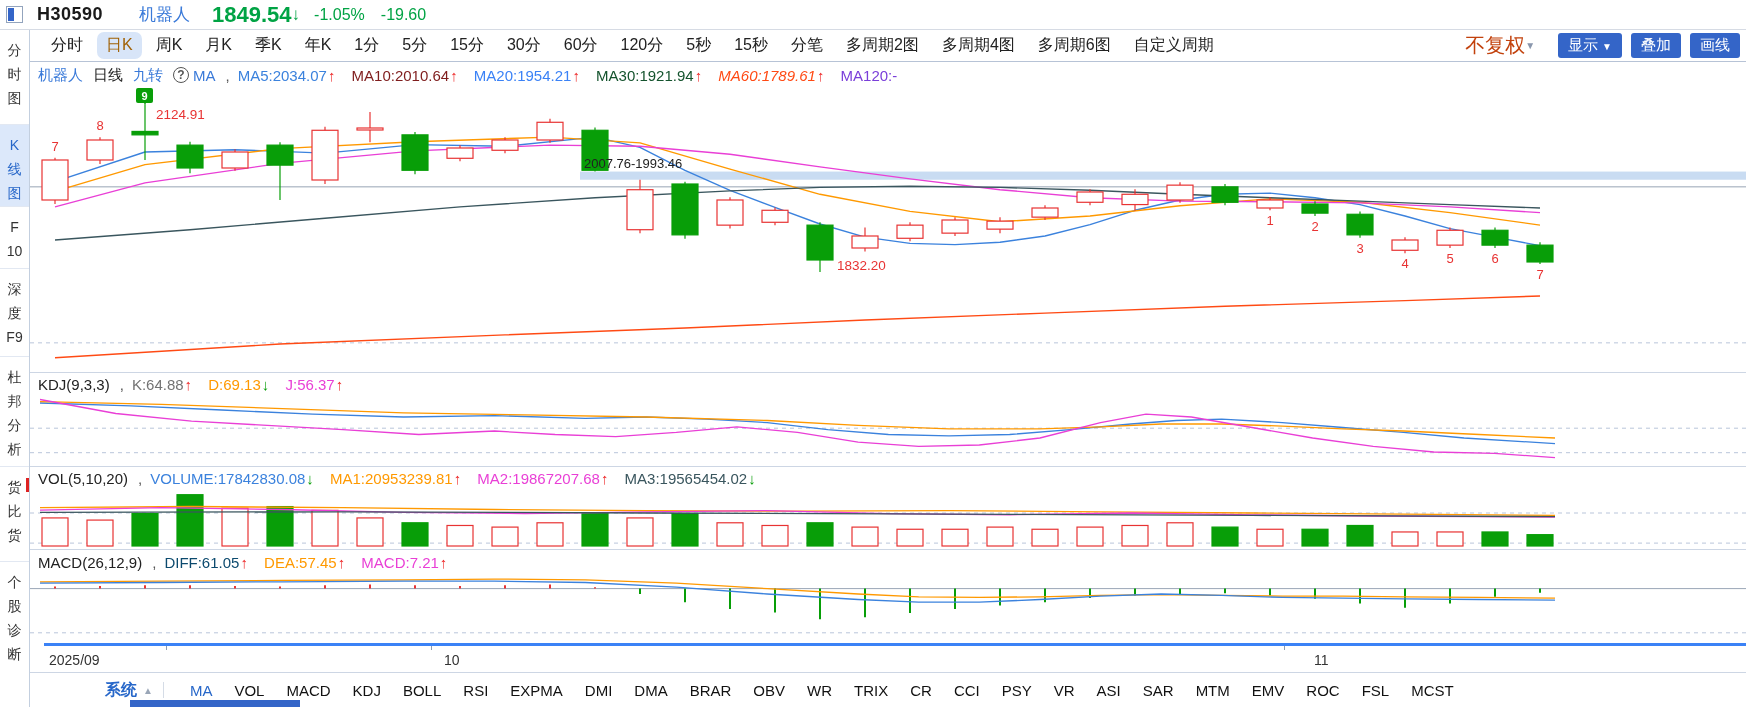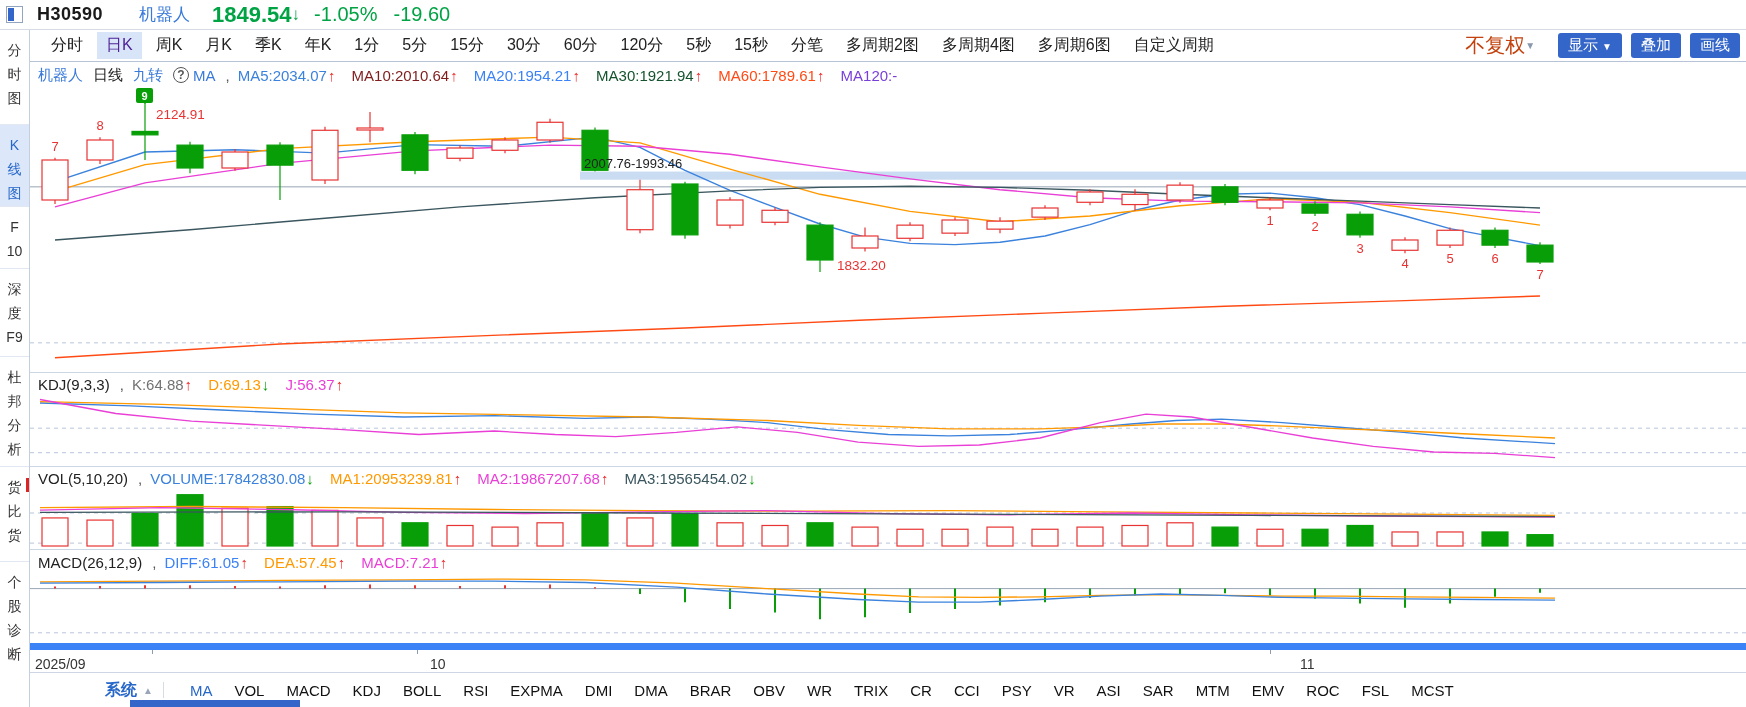--- a/index.html
+++ b/index.html
@@ -7,41 +7,41 @@
        font-family:"Liberation Sans","DejaVu Sans",sans-serif;color:#222;}
   *{box-sizing:border-box;}
   
   .topbar{height:30px;display:flex;align-items:center;border-bottom:1px solid #d6dbe4;padding-left:6px;background:#fff;}
   .winicon{width:17px;height:17px;border:1px solid #93a4bd;background:#fff;position:relative;margin-right:14px;}
   .winicon::before{content:"";position:absolute;left:1px;top:1px;bottom:1px;width:6px;background:#3465c8;}
   .code{font-size:18px;font-weight:bold;color:#1a1a1a;margin-right:36px;letter-spacing:.5px;}
   .name{font-size:17px;color:#3a7ad9;margin-right:22px;}
   .price{font-size:22px;font-weight:bold;color:#00a344;}
   .price-arrow{font-size:17px;font-weight:bold;color:#00a344;margin-right:14px;}
-  .pct,.chg{font-size:20px;color:#00a344;margin-right:16px;text-align:center;}
+  .pct,.chg{font-size:16px;color:#00a344;margin-right:16px;text-align:center;}
   
   .split{display:flex;height:677px;}
   .sidebar{width:30px;border-right:1px solid #c3cfdf;display:flex;flex-direction:column;position:relative;background:#fff;}
   .side-item{width:100%;text-align:center;font-size:14px;color:#333;line-height:24px;padding-top:8px;
              border-bottom:1px solid #e2e8f2;white-space:pre-line;cursor:pointer;}
   .side-item.active{background:#dce8fa;color:#2767c9;}
   .side-item:nth-child(1){height:95px;}
   .side-item:nth-child(2){height:82px;}
   .side-item:nth-child(3){height:62px;}
   .side-item:nth-child(4){height:88px;}
   .side-item:nth-child(5){height:110px;}
   .side-item:nth-child(6){height:95px;}
   .side-item:nth-child(7){height:120px;border-bottom:none;}
   .side-red{position:absolute;right:0;top:448px;width:3px;height:14px;background:#d22;}
   .rightcol{flex:1;display:flex;flex-direction:column;min-width:0;}
   
   .tabsrow{height:32px;display:flex;align-items:center;border-bottom:1px solid #b7c3d6;padding-left:12px;font-size:16px;}
   .tabs{display:flex;align-items:center;}
   .tab{padding:3px 9px;margin-right:5px;color:#222;cursor:pointer;white-space:nowrap;}
-  .tab.active{background:#d8e5f8;color:#4c1d95;}
+  .tab.active{background:#d8e5f8;color:#a16207;border-radius:7px;}
   .tr-right{margin-left:auto;display:flex;align-items:center;padding-right:6px;}
   .fuquan{color:#c2410c;font-size:20px;margin-right:0;cursor:pointer;}
   .tri{font-size:10px;color:#8a97ad;margin-right:14px;}
   .btn{background:#3465c8;color:#fff;font-size:15px;padding:3px 10px;border-radius:3px;margin-left:9px;cursor:pointer;white-space:nowrap;}
   .btn .wtri{font-size:10px;margin-left:4px;}
   
   .ind-row{display:flex;align-items:center;padding-left:8px;font-size:15px;white-space:nowrap;overflow:hidden;}
   .ind-k{height:26px;}
   .ind-s{height:24px;border-top:1px solid #cdd6e4;}
   .ind-m{height:26px;border-top:1px solid #cdd6e4;}
@@ -53,21 +53,21 @@
   .ind-item{margin-right:12px;}
   .arr{font-weight:bold;margin-left:1px;}
   
   .chart{position:relative;background:#fff;}
   .chart svg{position:absolute;left:0;top:0;display:block;}
   .ch-k{height:284px;}
   .ch-kdj{height:70px;}
   .ch-vol{height:59px;}
   .ch-macd{height:68px;}
   
-  .axisrow{height:29px;border-top:7px solid #3b82f6;position:relative;font-size:14px;color:#333;}
+  .axisrow{height:29px;border-top:3px solid #3b82f6;position:relative;font-size:14px;color:#333;margin-left:14px;}
   .axlab{position:absolute;top:6px;}
   .ax-0{left:5px;}
   .ax-1{left:400px;}
   .ax-2{left:1270px;}
   .tick{position:absolute;top:0;width:1px;height:4px;background:#8e9cb0;}
   .tk-0{left:122px;}.tk-1{left:387px;}.tk-2{left:1240px;}
   
   .bottombar{height:35px;border-top:1px solid #cdd6e4;display:flex;align-items:center;position:relative;font-size:15px;}
   .sysname{color:#2767c9;font-weight:bold;font-size:16px;margin-left:75px;cursor:pointer;}
   .systri{font-size:10px;color:#9aa6b7;margin:0 10px 0 6px;}
@@ -191,21 +191,21 @@
       <span>
         
           <span class="ind-item"><span style="color: rgb(59, 130, 221);">MA5:2034.07</span><span class="arr" style="color: rgb(238, 44, 44);">↑</span></span>
         
           <span class="ind-item"><span style="color: #7f1d1d;">MA10:2010.64</span><span class="arr" style="color: rgb(238, 44, 44);">↑</span></span>
         
           <span class="ind-item"><span style="color: #3b82f6;">MA20:1954.21</span><span class="arr" style="color: rgb(238, 44, 44);">↑</span></span>
         
           <span class="ind-item"><span style="color: #14532d;">MA30:1921.94</span><span class="arr" style="color: rgb(238, 44, 44);">↑</span></span>
         
-          <span class="ind-item"><span style="color: rgb(255, 74, 20);">MA60:1789.61</span><span class="arr" style="color: rgb(238, 44, 44);">↑</span></span>
+          <span class="ind-item"><span style="color: rgb(255, 74, 20); font-style: italic;">MA60:1789.61</span><span class="arr" style="color: rgb(238, 44, 44);">↑</span></span>
         
           <span class="ind-item"><span style="color: rgb(122, 63, 217);">MA120:-</span><span class="arr" style="color: rgb(238, 44, 44);"></span></span>
         
       </span>
     </div>
 
     <div class="chart ch-k">
       <svg id="svg-k" width="1716" height="284">
           <rect x="550" y="83.5657142857143" width="1166" height="8.17142857142855" fill="#c9dcf2"></rect>
           <line x1="0" y1="98.85714285714286" x2="1716" y2="98.85714285714286" stroke="#98a4b5"></line>
@@ -381,21 +381,21 @@
           <polyline points="10.0,20.1 131.2,17.7 252.4,19.5 373.6,22.4 494.8,23.6 616.0,21.8 737.2,20.6 858.4,23.6 979.6,24.8 1100.8,23.0 1222.0,24.8 1343.2,26.0 1525.0,27.1" fill="none" stroke="#e93fd6" stroke-width="1.3" stroke-linejoin="round"></polyline>
           <polyline points="10.0,22.4 313.0,21.8 616.0,23.0 919.0,24.2 1222.0,25.4 1525.0,26.6" fill="none" stroke="#3a565e" stroke-width="1.3" stroke-linejoin="round"></polyline>
         </svg>
     </div>
 
     <div class="ind-row ind-m">
       <span class="lbl-dark">MACD(26,12,9)</span>
       <span class="comma">,</span>
       <span>
         
-          <span class="ind-item"><span style="color: #3b82f6;">DIFF:61.05</span><span class="arr" style="color: rgb(238, 44, 44);">↑</span></span>
+          <span class="ind-item"><span style="color: #0c4a6e;">DIFF:61.05</span><span class="arr" style="color: rgb(238, 44, 44);">↑</span></span>
         
           <span class="ind-item"><span style="color: rgb(255, 153, 0);">DEA:57.45</span><span class="arr" style="color: rgb(238, 44, 44);">↑</span></span>
         
           <span class="ind-item"><span style="color: rgb(233, 63, 214);">MACD:7.21</span><span class="arr" style="color: rgb(238, 44, 44);">↑</span></span>
         
       </span>
     </div>
     <div class="chart ch-macd">
       <svg id="svg-macd" width="1716" height="68">
           <line x1="0" y1="13.600000000000001" x2="1716" y2="13.600000000000001" stroke="#9aa6b7"></line>

